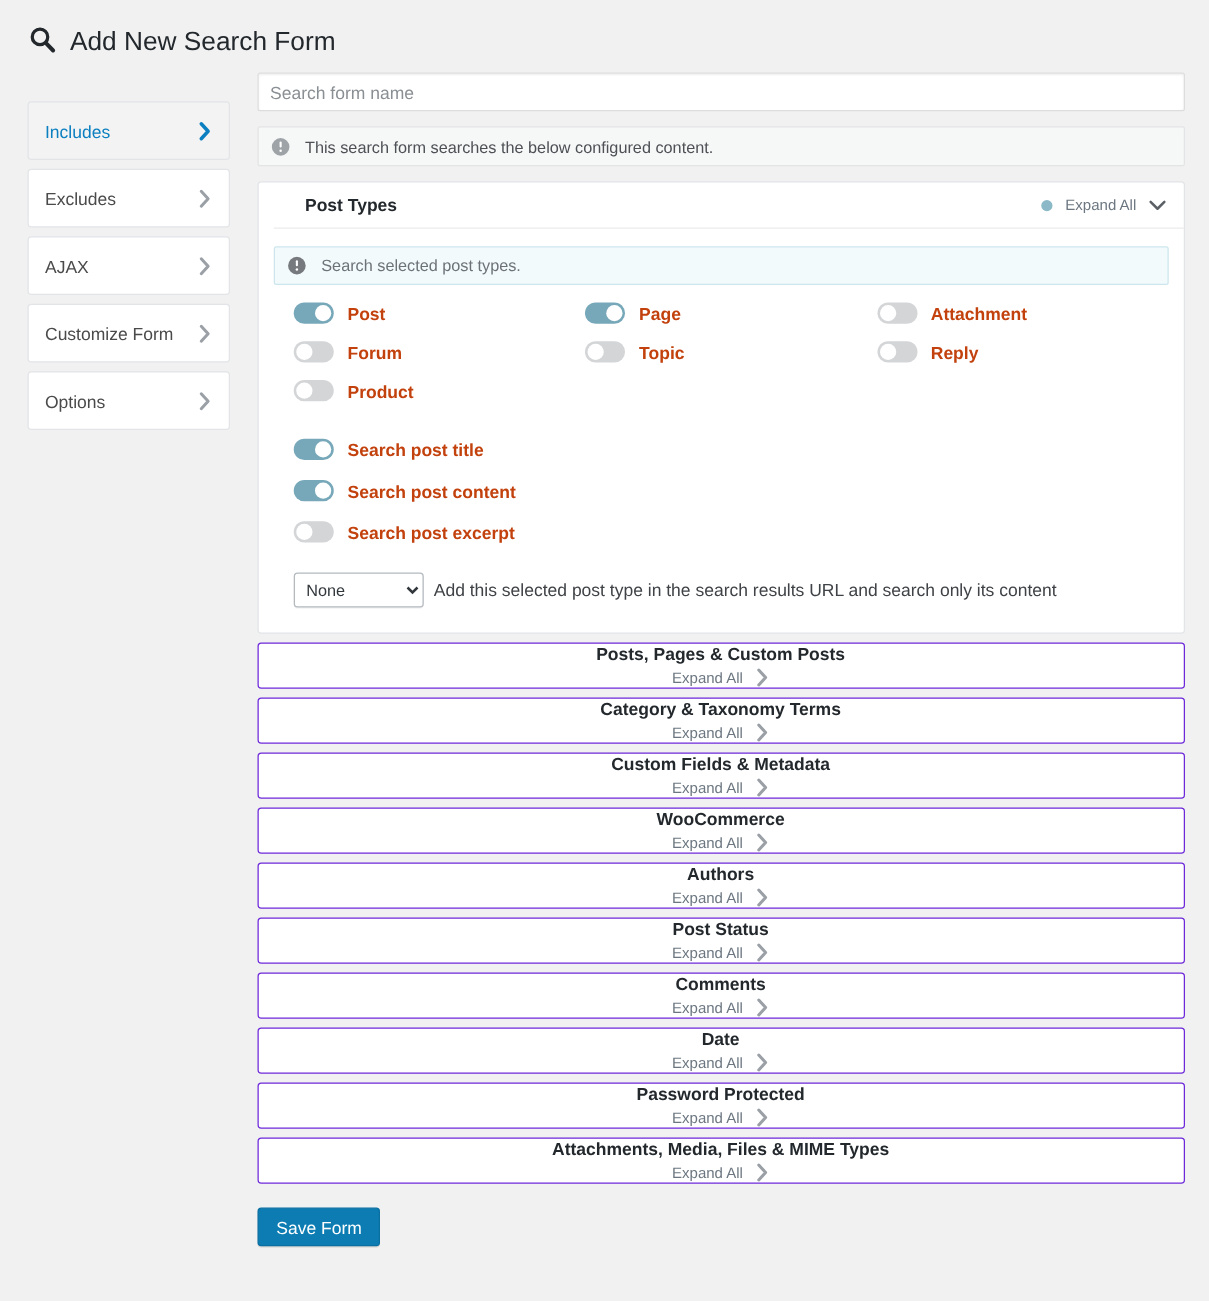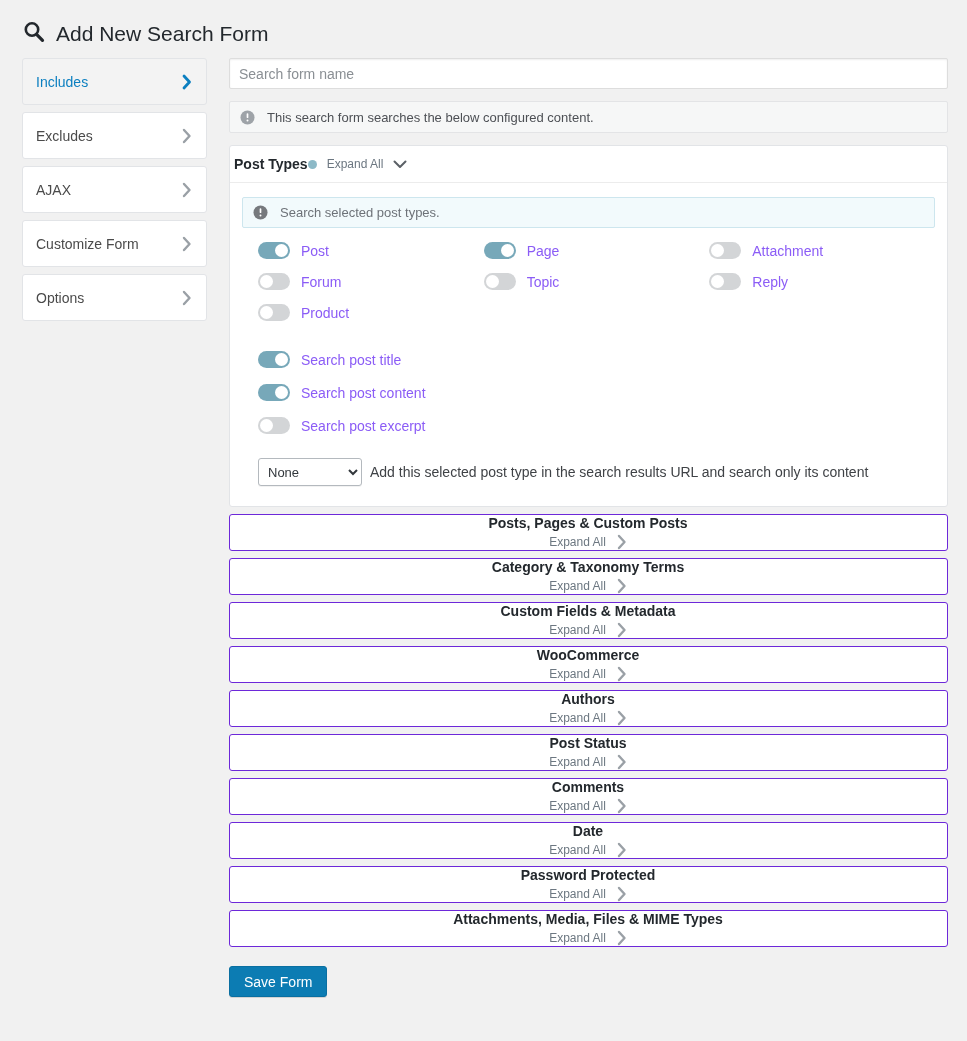--- a/index.html
+++ b/index.html
@@ -26,21 +26,21 @@
     color: #23282d;
     line-height: 1.3;
   }
 
   
   .layout {
     display: flex;
     align-items: flex-start;
     padding: 0 19px 0 22px;
   }
-  .sidebar { width: 185px; flex: none; }
+  .sidebar { width: 162px; flex: none; margin-top: 23px; }
   .content { flex: 1; margin-left: 22px; }
 
   
   .side-item {
     display: flex;
     align-items: center;
     justify-content: space-between;
     height: 47px;
     padding: 0 14px 0 13px;
     background: #fff;
@@ -100,24 +100,25 @@
   
   .panel {
     background: #fff;
     border: 1px solid #e2e4e7;
     border-radius: 3px;
     margin-top: 12px;
   }
   .panel-head {
     display: flex;
     align-items: center;
-    justify-content: flex-start;
+    justify-content: space-between;
     height: 37px;
-    padding: 0 14px 0 4px;
+    padding: 0 14px 0 25px;
     cursor: pointer;
+    margin-left: 12px;
   }
   .panel.open .panel-head { border-bottom: 1px solid #ececec; }
   .panel-title { font-size: 14px; font-weight: 700; color: #23282d; }
   .panel-head-right { display: flex; align-items: center; gap: 10px; }
   .dot { width: 9px; height: 9px; border-radius: 50%; background: #8cb9c7; display: block; }
   .expand-label { font-size: 12px; color: #6c7781; }
   .chev-down { width: 14px; height: 9px; display: block; }
   .chev-down path { stroke: #5b6066; stroke-width: 2; fill: none;
                     stroke-linecap: round; stroke-linejoin: round; }
 
@@ -142,21 +143,21 @@
   .tgl.on { background: #77a8b9; }
   .tgl::after {
     content: "";
     position: absolute;
     top: 2px; left: 2px;
     width: 13px; height: 13px;
     border-radius: 50%;
     background: #fff;
   }
   .tgl.on::after { left: auto; right: 2px; }
-  .tgl-label { font-size: 14px; color: #8b5cf6; }
+  .tgl-label { font-size: 14px; color: #c2410c; font-weight: bold; }
 
   .toggle-list { padding-left: 16px; margin-top: 16px; }
   .toggle-list .tgl-item { margin-bottom: 16px; }
   .toggle-list .tgl-item:last-child { margin-bottom: 0; }
 
   
   .select-row {
     display: flex;
     align-items: center;
     gap: 8px;

